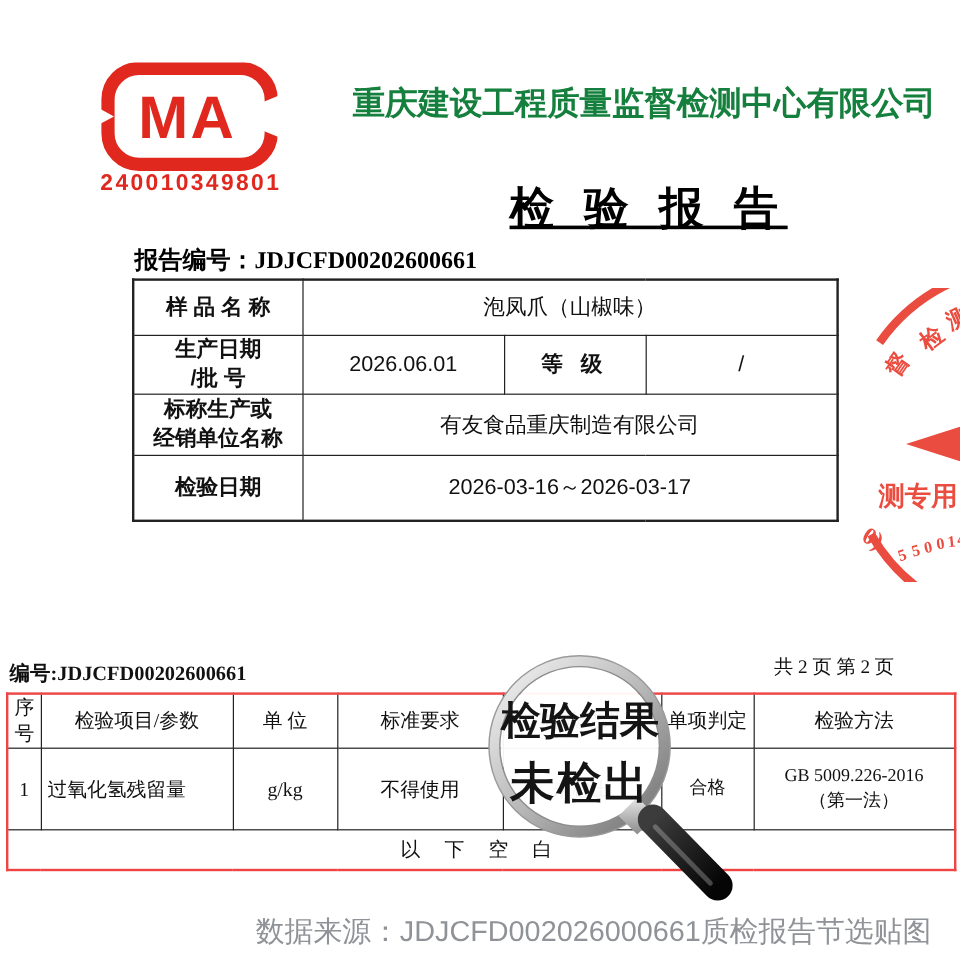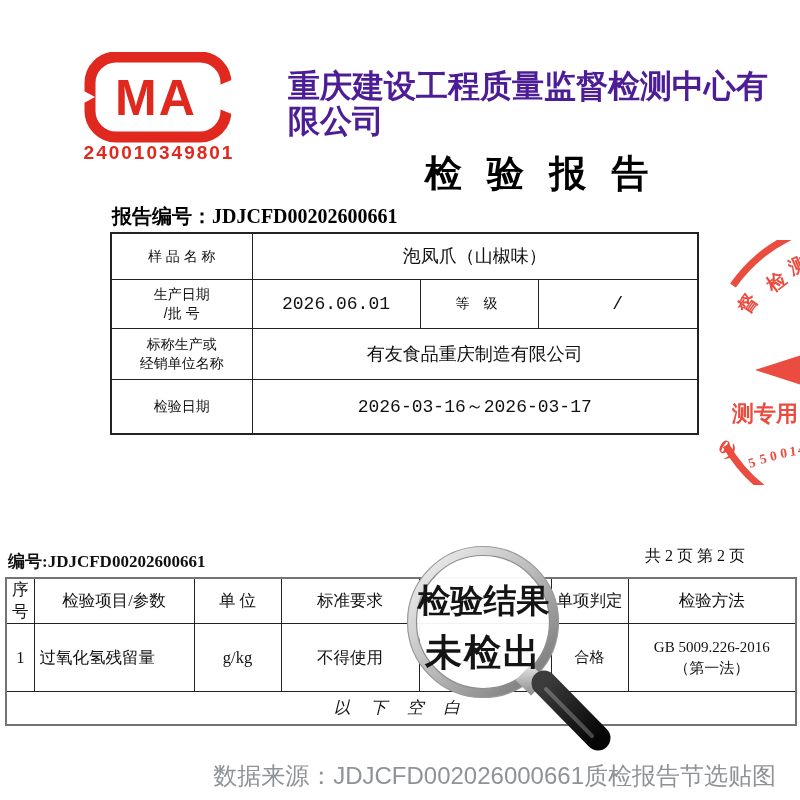--- a/index.html
+++ b/index.html
@@ -4,56 +4,56 @@
 <style>
   html,body{margin:0;padding:0;}
   body{width:800px;height:800px;position:relative;background:#fff;overflow:hidden;
        font-family:"Liberation Sans","DejaVu Sans",sans-serif;color:#111;}
   .abs{position:absolute;}
   
   #cma-svg{left:84px;top:52px;}
   #cma-number{left:80px;top:142px;width:158px;text-align:center;color:#e0281e;
               font-weight:bold;font-size:19px;letter-spacing:2px;font-family:"Liberation Sans",sans-serif;}
   
-  #org{left:288px;top:69px;width:498px;text-align:left;color:#4c1d95;
+  #org{left:288px;top:69px;width:498px;text-align:center;color:#15803d;
        font-family:"Liberation Serif","DejaVu Serif",serif;font-weight:bold;
-       font-size:32px;line-height:35px;}
+       font-size:27px;line-height:35px;}
   
   #title{left:388px;top:149px;width:305px;text-align:center;color:#000;
          font-family:"Liberation Serif","DejaVu Serif",serif;font-weight:bold;
-         font-size:37px;letter-spacing:8px;}
+         font-size:37px;letter-spacing:8px;text-decoration:underline;}
   
   #report-no{left:112px;top:203px;font-size:20px;font-weight:bold;
              font-family:"Liberation Serif","DejaVu Serif",serif;color:#000;}
   
   table{border-collapse:collapse;table-layout:fixed;}
   td,th{border:1.5px solid #222;text-align:center;vertical-align:middle;
         overflow:hidden;padding:0;}
   #info-table{left:110px;top:232px;}
   #info-table table{width:587px;border:2.5px solid #222;}
-  .lbl{font-weight:normal;font-size:14px;line-height:1.3;
+  .lbl{font-weight:bold;font-size:18px;line-height:1.3;
        font-family:"Liberation Sans","DejaVu Sans",sans-serif;}
-  .val{font-size:18px;font-family:Liberation Mono, monospace;}
+  .val{font-size:18px;font-family:Liberation Sans, sans-serif;}
   .sp2{letter-spacing:11px;}
   .sp1{letter-spacing:5px;}
   
   #stamp{left:700px;top:240px;width:100px;height:245px;overflow:hidden;opacity:.9;z-index:5;}
   
   #p2-no{left:8px;top:550px;font-size:17px;font-weight:700;
          font-family:"Liberation Serif","DejaVu Serif",serif;}
   #p2-page{left:590px;top:546px;width:155px;text-align:right;font-size:16px;
            font-family:"Liberation Serif","DejaVu Serif",serif;}
   #results-table{left:5px;top:577px;}
-  #results-table table{width:790px;border:2px solid #737373;}
+  #results-table table{width:790px;border:2px solid #ef4444;}
   #results-table th{font-weight:500;font-size:16.5px;
            font-family:"Liberation Serif","DejaVu Serif",serif;}
   #results-table td{font-size:16.5px;font-family:"Liberation Serif","DejaVu Serif",serif;}
   .left-cell{text-align:left !important;padding-left:5px !important;}
   .small{font-size:15px !important;line-height:1.35;}
-  .blank-row{letter-spacing:8px;font-size:17px;font-style:italic;}
+  .blank-row{letter-spacing:8px;font-size:17px;}
   
   #lens-svg{left:395px;top:540px;z-index:6;}
   .lens-text{z-index:7;text-align:center;color:#141414;font-weight:800;
              font-family:"Liberation Sans","DejaVu Sans",sans-serif;}
   #lens-t1{left:413px;top:579px;width:141px;font-size:33px;}
   #lens-t2{left:413px;top:628px;width:141px;font-size:37px;letter-spacing:2px;}
   
   #source-note{right:24px;top:760px;font-size:24px;color:#8f9296;
                font-family:"Liberation Sans","DejaVu Sans",sans-serif;}
 </style>

